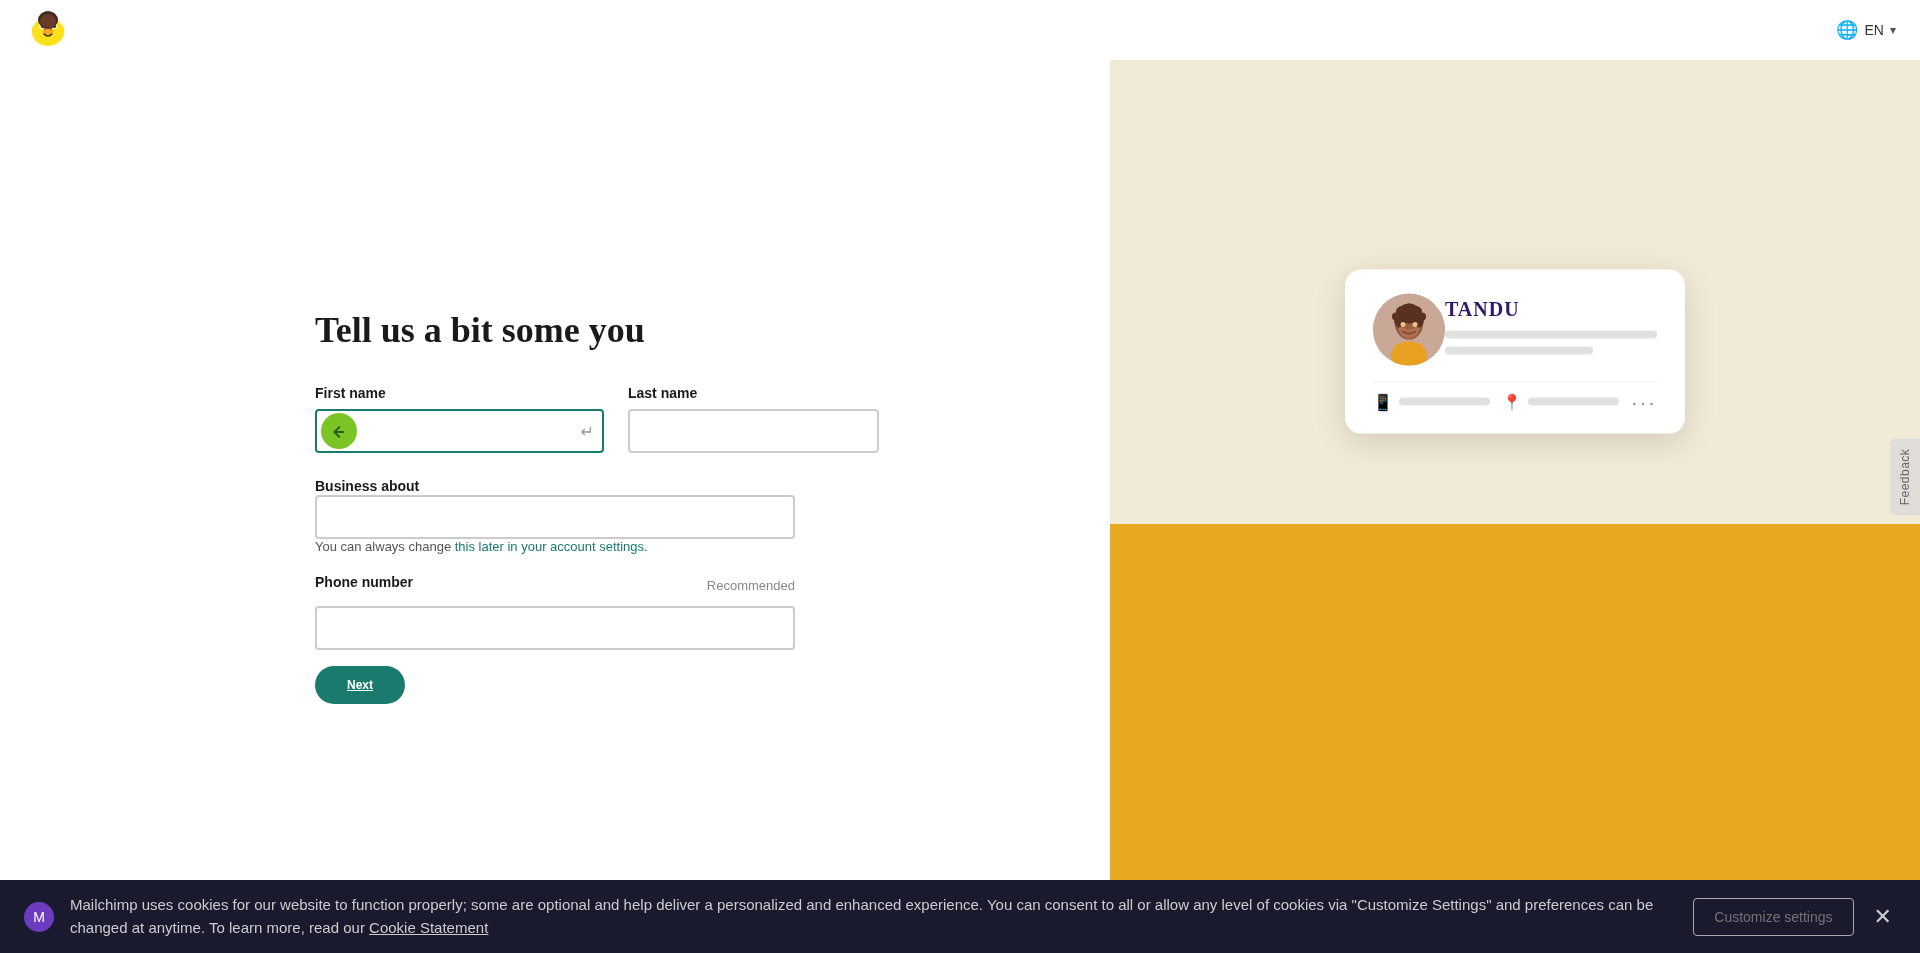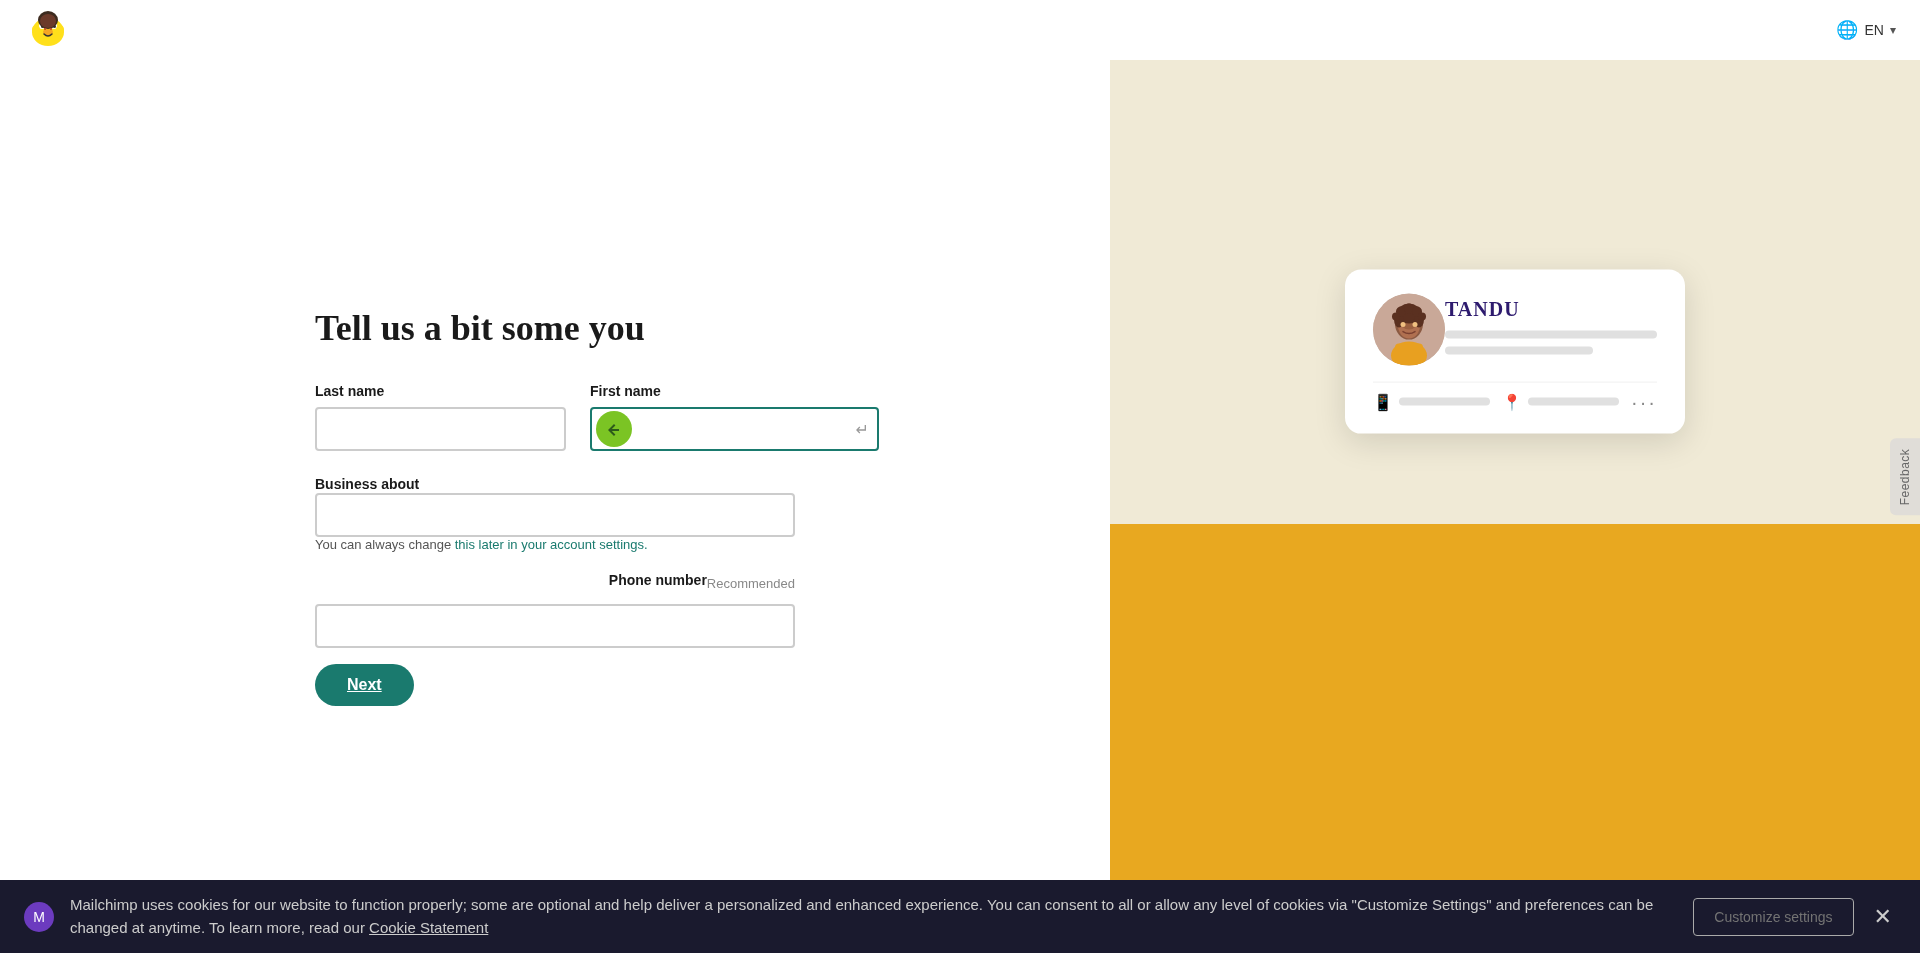--- a/index.html
+++ b/index.html
@@ -81,21 +81,21 @@
 
     .form-label {
       font-size: 14px;
       font-weight: 600;
       color: #1a1a1a;
       margin-bottom: 8px;
     }
 
     .label-row {
       display: flex;
-      justify-content: flex-end;
+      justify-content: space-between;
       align-items: center;
       margin-bottom: 8px;
     }
 
     .label-hint {
       font-size: 13px;
       color: #888;
       font-weight: 400;
     }
 
@@ -165,21 +165,21 @@
       color: #1a7a6e;
       text-decoration: none;
     }
 
     .btn-next {
       background: #1a7a6e;
       color: #fff;
       border: none;
       border-radius: 24px;
       padding: 12px 32px;
-      font-size: 16px;
+      font-size: 12px;
       font-weight: 600;
       cursor: pointer;
       margin-top: 8px;
       text-decoration: underline;
     }
 
     
     .deco-panel {
       flex: 1;
       position: relative;
@@ -397,36 +397,36 @@
       </div>
     </div>
 
     <div class="form-content">
       <h1 class="page-title">Tell us a bit some you</h1>
 
       
       <div class="form-row">
 
         <div class="form-group">
-          <label class="form-label">Last name</label>
-          <div class="input-wrapper">
-            <input type="text" class="form-input inactive" placeholder="" style="">
-          </div>
-        </div>
-
-        <div class="form-group">
           <label class="form-label">First name</label>
           <div class="input-wrapper">
             <div class="back-icon-circle">
               <svg viewBox="0 0 20 20">
                 <path d="M15 10H7.83l3.58-3.59L10 5l-6 6 6 6 1.41-1.41L7.83 12H15v-2z" fill="#2d5a1b"></path>
               </svg>
             </div>
             <input type="text" class="form-input with-icon" placeholder="" style="">
             <span class="input-clear-icon">↵</span>
+          </div>
+        </div>
+
+        <div class="form-group">
+          <label class="form-label">Last name</label>
+          <div class="input-wrapper">
+            <input type="text" class="form-input inactive" placeholder="" style="">
           </div>
         </div>
       </div>
 
       
       <div style="margin-bottom: 8px;">
         <label class="form-label">Business about</label>
         <div class="input-wrapper">
           <input type="text" class="form-input inactive" style="width: 100%;" placeholder="">
         </div>

